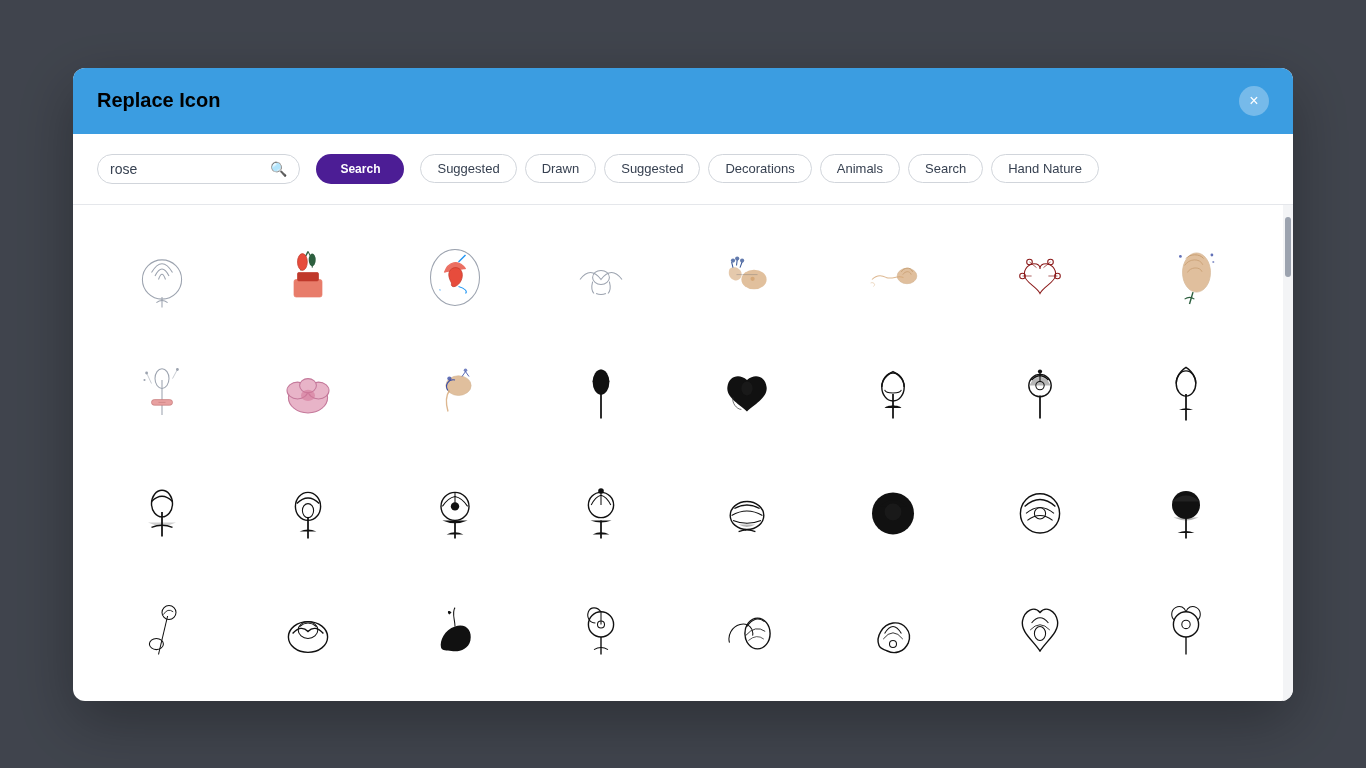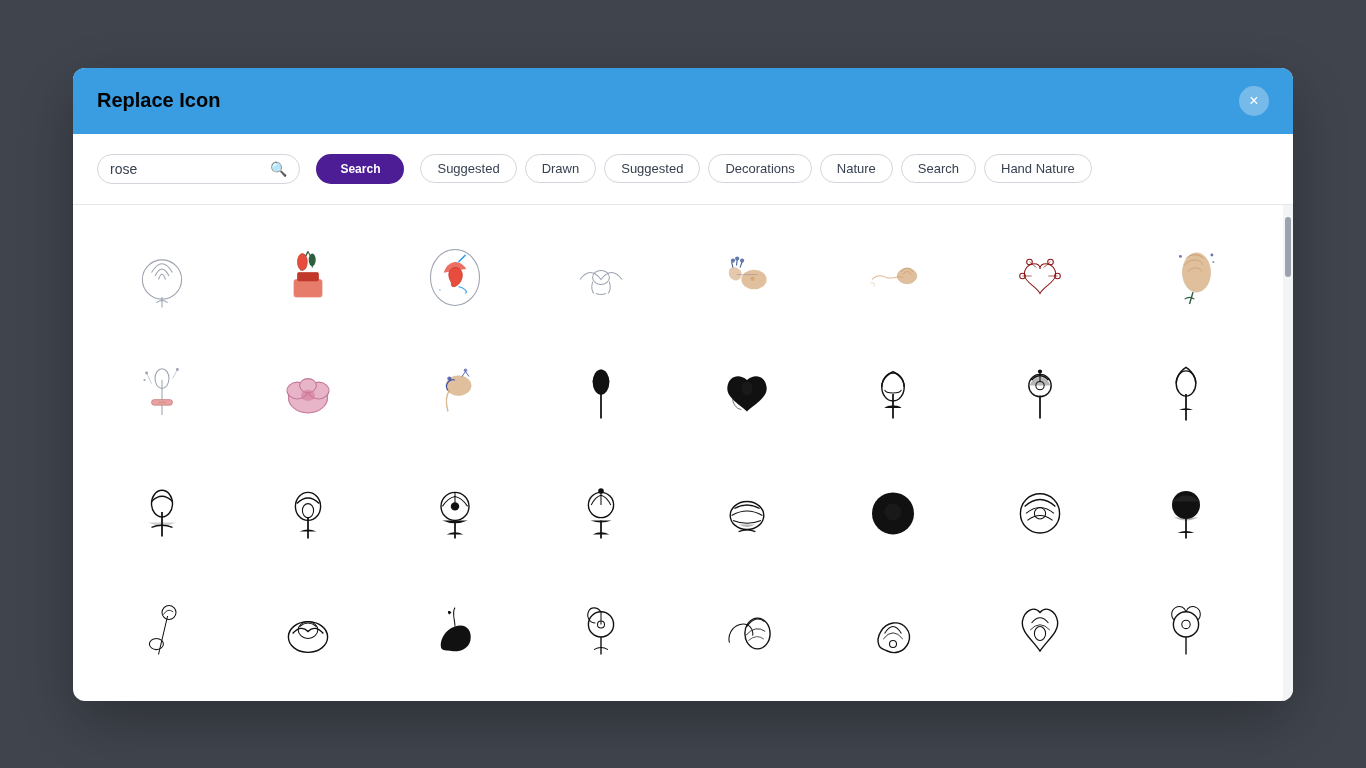--- a/index.html
+++ b/index.html
@@ -188,21 +188,21 @@
       <div class="search-wrapper">
         <input class="search-input" type="text" value="rose" style="">
         <span class="search-icon">🔍</span>
       </div>
       <button class="search-btn">Search</button>
       <div class="filter-tags">
         <button class="filter-tag">Suggested</button>
         <button class="filter-tag">Drawn</button>
         <button class="filter-tag">Suggested</button>
         <button class="filter-tag">Decorations</button>
-        <button class="filter-tag">Nature</button>
+        <button class="filter-tag">Animals</button>
         <button class="filter-tag">Search</button>
         <button class="filter-tag">Hand Nature</button>
       </div>
     </div>
 
     <div class="modal-body">
       <div class="icons-grid-wrapper">
         <div class="icons-grid">
 
           <div class="icon-cell">

